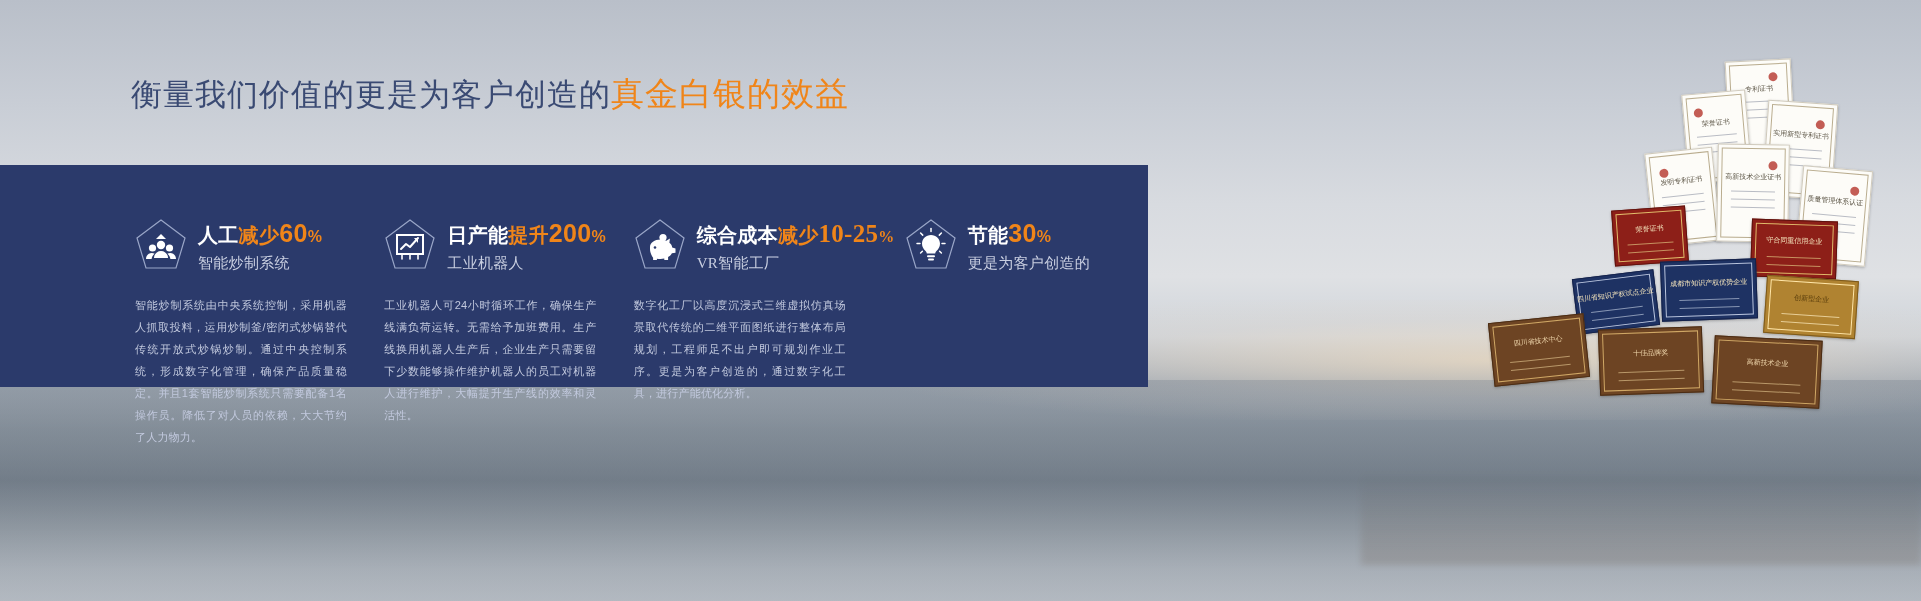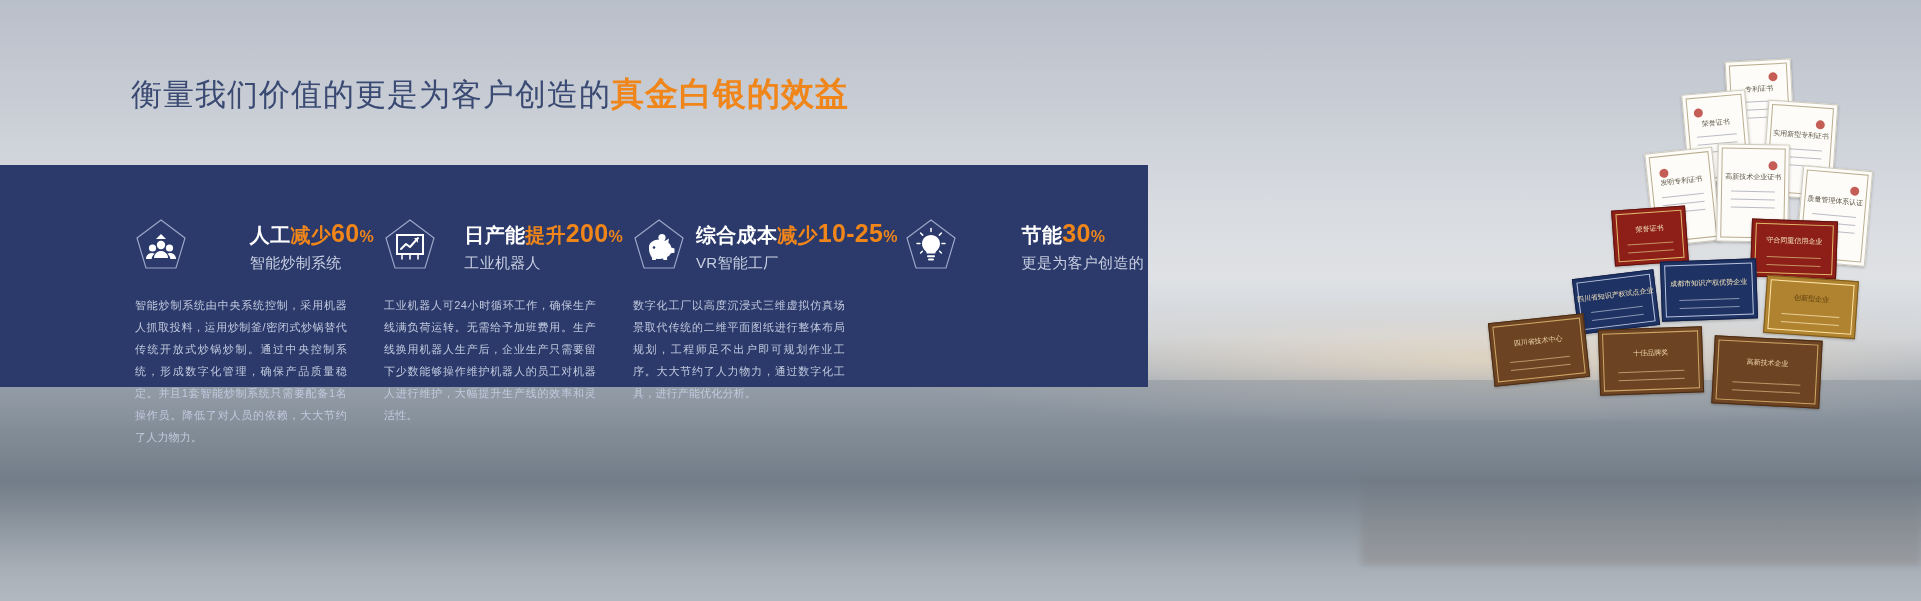--- a/index.html
+++ b/index.html
@@ -34,38 +34,38 @@
   .hl-normal {
     font-size:31px; color:#3a4a73; letter-spacing:1px;
     font-weight:400;
   }
   .hl-big {
     font-size:60px; color:#27407c; font-weight:800;
     letter-spacing:0px; margin:0 6px; line-height:1;
     position:relative; top:4px;
   }
   .hl-accent {
-    font-size:33px; color:#f08519; font-weight:700; letter-spacing:1px;
+    font-size:33px; color:#f08519; font-weight:400; letter-spacing:1px;
   }
 
   
   #panel {
     position:absolute; left:0; top:165px;
     width:1148px; height:222px;
     background:#2b3a6b;
   }
   #features {
     position:absolute; left:0; top:165px; width:1148px; height:222px;
     display:flex; padding:0 0 0 10px;
   }
   .feature {
     position:relative;
     width:262px; padding-top:52px; margin-right:4px;
   }
-  .f-head { display:flex; align-items:center; height:58px;justify-content:space-between; }
+  .f-head { display:flex; align-items:center; height:58px; }
   .hexwrap {
     width:52px; height:56px; flex:0 0 52px;
     display:flex; align-items:center; justify-content:center;
     position:relative; margin-right:11px;
   }
   .hexwrap svg { position:absolute; inset:0; }
   .f-titles { display:flex; flex-direction:column; justify-content:center; }
   .f-title {
     font-size:20px; font-weight:700; color:#ffffff; line-height:1.25;
     white-space:nowrap; letter-spacing:.3px;
@@ -196,40 +196,40 @@
         <div class="f-titles">
           <div class="f-title">
             <span>日产能</span><span class="amt">提升</span><span class="num">200</span><span class="pct">%</span>
           </div>
           <div class="f-sub">工业机器人</div>
         </div>
       </div>
       <div class="f-body">工业机器人可24小时循环工作，确保生产线满负荷运转。无需给予加班费用。生产线换用机器人生产后，企业生产只需要留下少数能够操作维护机器人的员工对机器人进行维护，大幅提升生产线的效率和灵活性。</div>
     </div>
 
-    <div class="feature" style="margin-left:6px;">
+    <div class="feature" style="margin-left:6px;font-family:Liberation Serif, serif;">
       <div class="f-head">
         <div class="hexwrap">
           <svg viewBox="0 0 52 56" width="52" height="56" aria-hidden="true">
             <polygon points="26,2 50,20 41,50 11,50 2,20" fill="none" stroke="#9aa6c8" stroke-width="1.2"></polygon>
             <g fill="#ffffff">
               <circle cx="29" cy="19.5" r="3.6"></circle>
               <path d="M16 29c0-4.4 4.6-7.6 10.4-7.6 2.2 0 4.2.45 5.9 1.25l3.6-2.1-.5 4.3c1.6 1.2 2.6 2.8 2.8 4.6l3.3 1v4.4l-3.6.5c-.8 1.5-2.1 2.8-3.8 3.7V42h-3.8v-1.4c-1.2.3-2.5.45-3.9.45-1.2 0-2.4-.1-3.5-.35V42h-3.8v-2.3C17.9 38.1 16 34.8 16 31z"></path>
             </g>
             <circle cx="21" cy="29.5" r="1.3" fill="#2b3a6b"></circle>
           </svg>
         </div>
         <div class="f-titles">
           <div class="f-title">
             <span>综合成本</span><span class="amt">减少</span><span class="num">10-25</span><span class="pct">%</span>
           </div>
           <div class="f-sub">VR智能工厂</div>
         </div>
       </div>
-      <div class="f-body">数字化工厂以高度沉浸式三维虚拟仿真场景取代传统的二维平面图纸进行整体布局规划，工程师足不出户即可规划作业工序。大大节约了人力物力，通过数字化工具，进行产能优化分析。</div>
+      <div class="f-body">数字化工厂以高度沉浸式三维虚拟仿真场景取代传统的二维平面图纸进行整体布局规划，工程师足不出户即可规划作业工序。更是为客户创造的，通过数字化工具，进行产能优化分析。</div>
     </div>
 
     <div class="feature" style="margin-left:6px;">
       <div class="f-head">
         <div class="hexwrap">
           <svg viewBox="0 0 52 56" width="52" height="56" aria-hidden="true">
             <polygon points="26,2 50,20 41,50 11,50 2,20" fill="none" stroke="#9aa6c8" stroke-width="1.2"></polygon>
             <g fill="#ffffff">
               <path d="M26 17c-5 0-9 3.9-9 8.7 0 3.1 1.7 5.4 3.3 7 .9.9 1.4 1.8 1.5 2.8h8.4c.1-1 .6-1.9 1.5-2.8 1.6-1.6 3.3-3.9 3.3-7C35 20.9 31 17 26 17z"></path>
               <rect x="22" y="37.2" width="8" height="2.1" rx="1"></rect>

